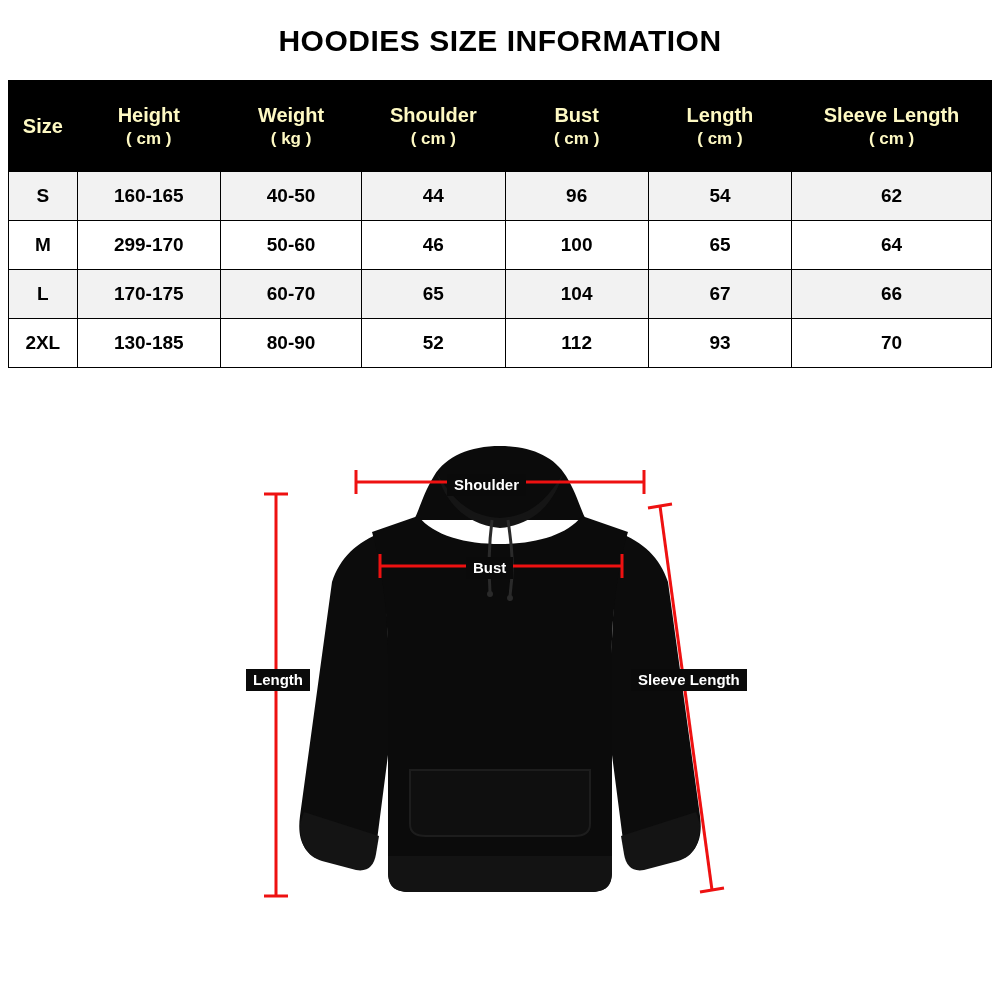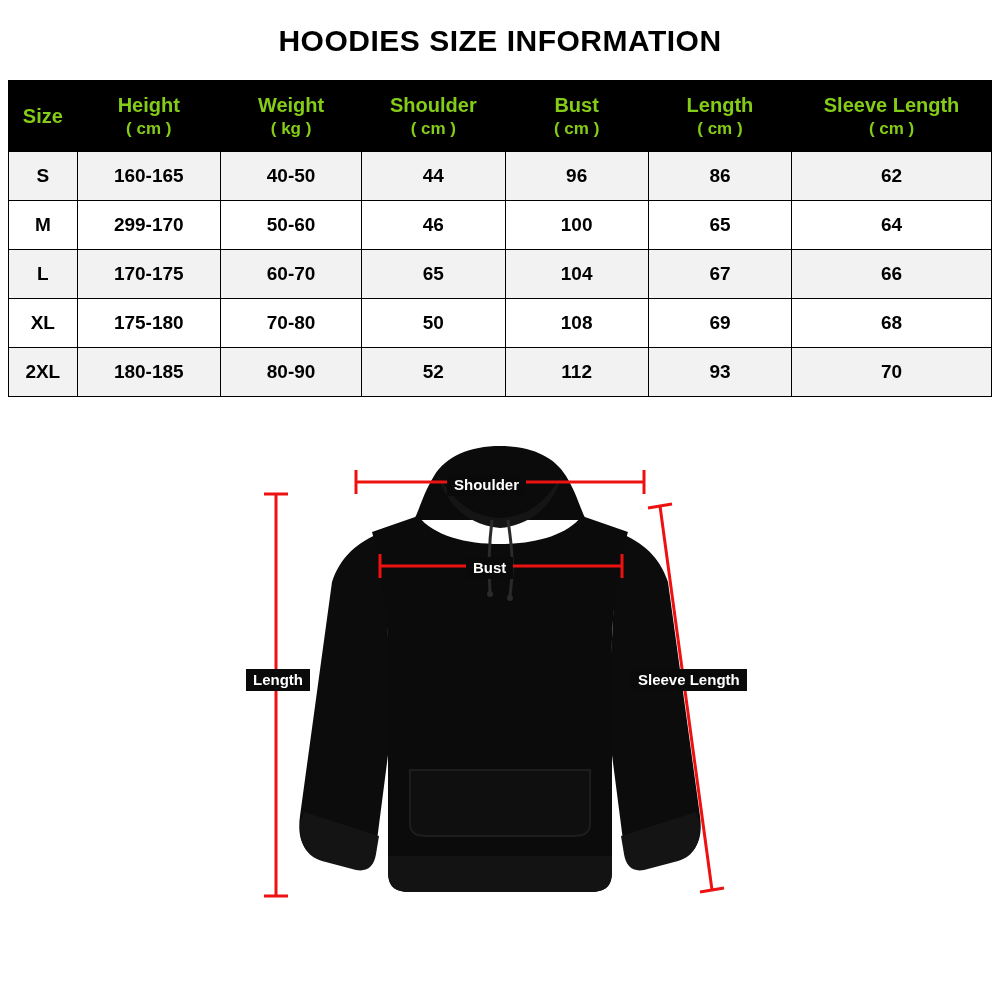--- a/index.html
+++ b/index.html
@@ -49,24 +49,24 @@
   table.size-table th,
   table.size-table td {
     border: 1px solid #000000;
     text-align: center;
     vertical-align: middle;
     font-size: 19px;
     color: #000000;
   }
   table.size-table thead th {
     background: #000000;
-    color: #84cc16;
+    color: #fef9c3;
     font-weight: bold;
     height: 66px;
-    padding: 2px 0;
+    padding: 12px 0;
     line-height: 1.25;
     font-size: 20px;
   }
   table.size-table thead th .unit {
     display: block;
     font-weight: bold;
     font-size: 17px;
     text-align: center;
   }
   table.size-table tbody td {
@@ -164,21 +164,21 @@
           </th>
         </tr>
       </thead>
       <tbody>
         <tr>
           <td>S</td>
           <td>160-165</td>
           <td>40-50</td>
           <td>44</td>
           <td>96</td>
-          <td>86</td>
+          <td>54</td>
           <td>62</td>
         </tr>
         <tr>
           <td>M</td>
           <td>299-170</td>
           <td>50-60</td>
           <td>46</td>
           <td>100</td>
           <td>65</td>
           <td>64</td>
@@ -186,31 +186,22 @@
         <tr>
           <td>L</td>
           <td>170-175</td>
           <td>60-70</td>
           <td>65</td>
           <td>104</td>
           <td>67</td>
           <td>66</td>
         </tr>
         <tr>
-          <td>XL</td>
-          <td>175-180</td>
-          <td>70-80</td>
-          <td>50</td>
-          <td>108</td>
-          <td>69</td>
-          <td>68</td>
-        </tr>
-        <tr>
           <td>2XL</td>
-          <td>180-185</td>
+          <td>130-185</td>
           <td>80-90</td>
           <td>52</td>
           <td>112</td>
           <td>93</td>
           <td>70</td>
         </tr>
       </tbody>
     </table>
   </div>
 

